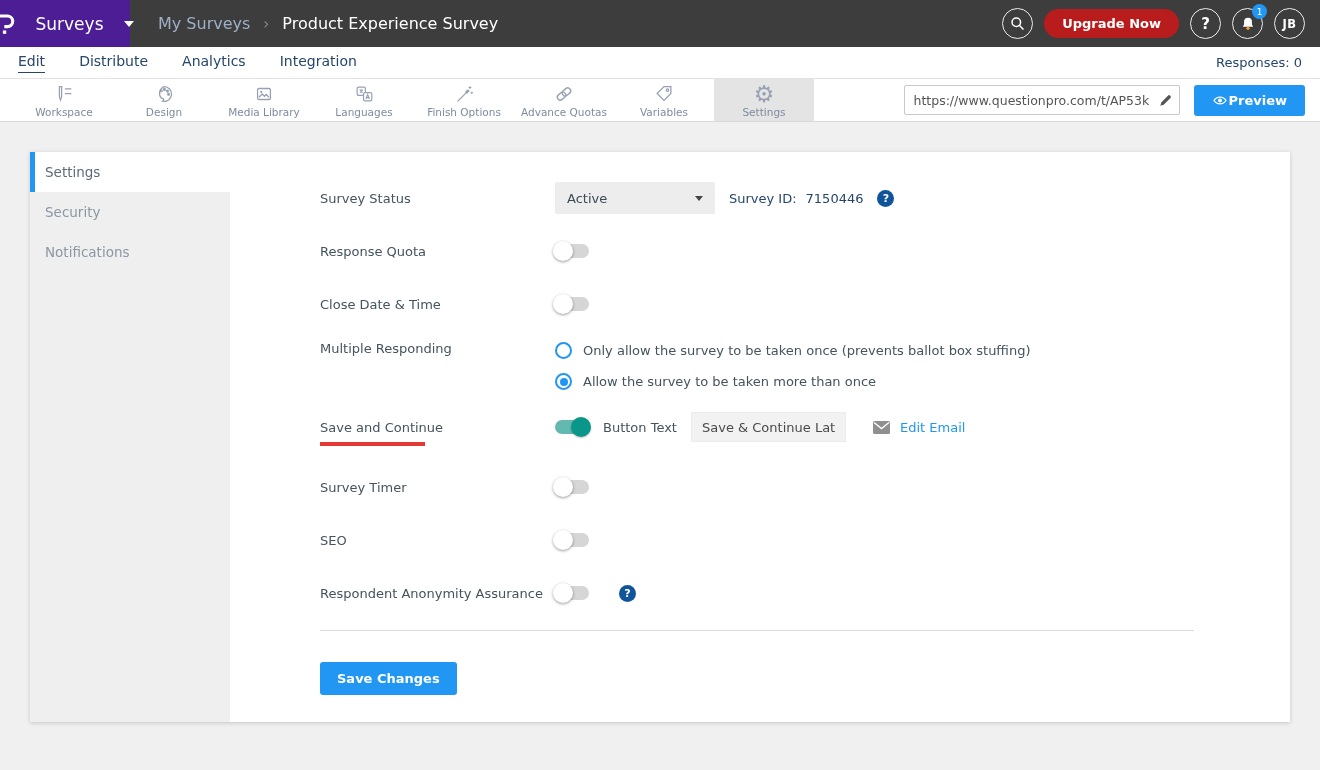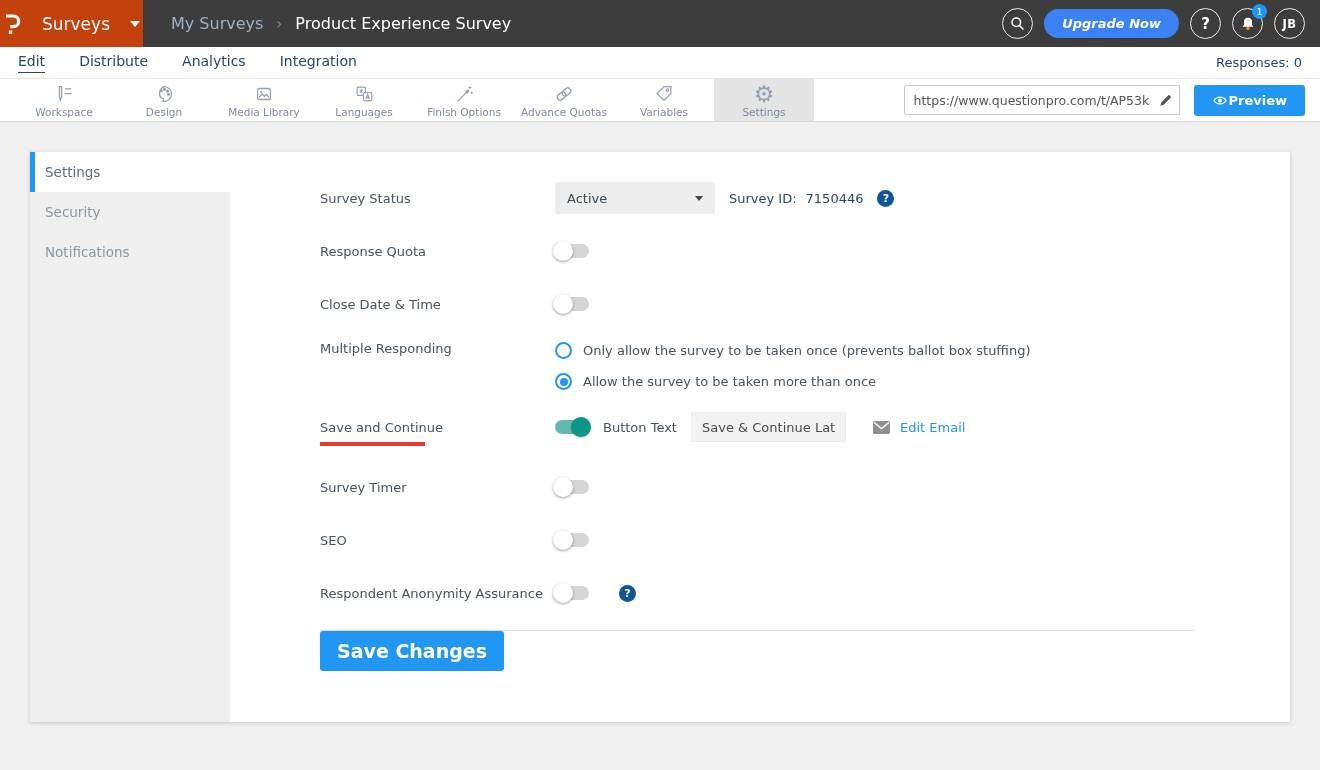--- a/index.html
+++ b/index.html
@@ -1,34 +1,34 @@
 <!DOCTYPE html>
 <html><head>
 <meta charset="utf-8">
 <style>
   * { box-sizing: border-box; margin: 0; padding: 0; }
   html,body { width:1320px; height:770px; overflow:hidden; }
   body { background:#f0f0f0; font-family:"DejaVu Sans", sans-serif; }
 
   
   .topbar { height:47px; background:#3d3d3d; display:flex; align-items:center; }
-  .logo { width:143px; height:47px; background:#c2410c; display:flex; align-items:center;
+  .logo { width:130px; height:47px; background:#4c1d95; display:flex; align-items:center;
           justify-content:center; gap:20px; color:#fff; font-size:17px; cursor:pointer; }
   .caret-down { width:0; height:0; border-left:5px solid transparent; border-right:5px solid transparent;
                 border-top:6px solid #fff; }
   .crumbs { margin-left:28px; font-size:16px; display:flex; align-items:center; gap:13px; }
   .crumb-parent { color:#9db0c6; cursor:pointer; }
   .crumb-sep { color:#8a8a8a; font-size:15px; }
   .crumb-current { color:#ffffff; }
   .topbar-right { margin-left:auto; display:flex; align-items:center; gap:11px; padding-right:15px; }
   .circle-btn { width:31px; height:31px; border:1.6px solid #ececec; border-radius:50%;
                 display:flex; align-items:center; justify-content:center; color:#fff;
                 position:relative; cursor:pointer; flex-shrink:0; }
-  .upgrade { background:#3b82f6; color:#fff; font-weight:bold; font-size:13px;
-             padding:7px 18px; border-radius:16px; cursor:pointer;font-style:italic; }
+  .upgrade { background:#b91c1c; color:#fff; font-weight:bold; font-size:13px;
+             padding:7px 18px; border-radius:16px; cursor:pointer; }
   .help-glyph { font-size:15px; font-weight:bold; }
   .badge { position:absolute; top:-5px; right:-5px; background:#2196f3; color:#fff;
            min-width:15px; height:15px; border-radius:50%; font-size:9px;
            display:flex; align-items:center; justify-content:center; }
   .avatar { font-size:11.5px; font-weight:bold; letter-spacing:0.5px;text-align:right; }
 
   
   .tabsrow { height:32px; background:#fff; border-bottom:1px solid #e3e3e3;
              display:flex; align-items:center; padding:0 18px; }
   .tab { color:#26466b; font-size:14px; margin-right:34px; padding-bottom:3px; cursor:pointer; }
@@ -94,22 +94,22 @@
   .redbar { position:absolute; left:0; top:22px; width:105px; height:4px; background:#e53935; }
   .row-savecontinue { margin-top:12px; margin-bottom:28px; }
   .btxt-label { margin-left:14px; color:#45535e; }
   .btxt-input { width:155px; height:30px; background:#f2f2f2; border:1px solid #ececec;
                 margin-left:14px; padding:0 10px; font-size:13px; color:#4a4a4a;
                 font-family:inherit; outline:none; }
   .email-icon { margin-left:26px; display:flex; align-items:center; cursor:pointer; }
   .edit-email { margin-left:9px; color:#2196f3; cursor:pointer; }
 
   .divider { border-top:1px solid #dcdcdc; margin:20px 92px 0 0; }
-  .savebtn { background:#2196f3; color:#fff; font-size:19px; font-weight:600; padding:9px 17px;
-             border-radius:3px; border:none; margin-top:0; cursor:pointer; font-family:inherit; }
+  .savebtn { background:#2196f3; color:#fff; font-size:13px; font-weight:600; padding:9px 17px;
+             border-radius:3px; border:none; margin-top:31px; cursor:pointer; font-family:inherit; }
 
   svg { display:block; }
 </style>
 </head>
 <body>
 
 <header class="topbar">
   <div class="logo">
     <span>
       <svg width="19" height="24" viewBox="0 0 22 27">

